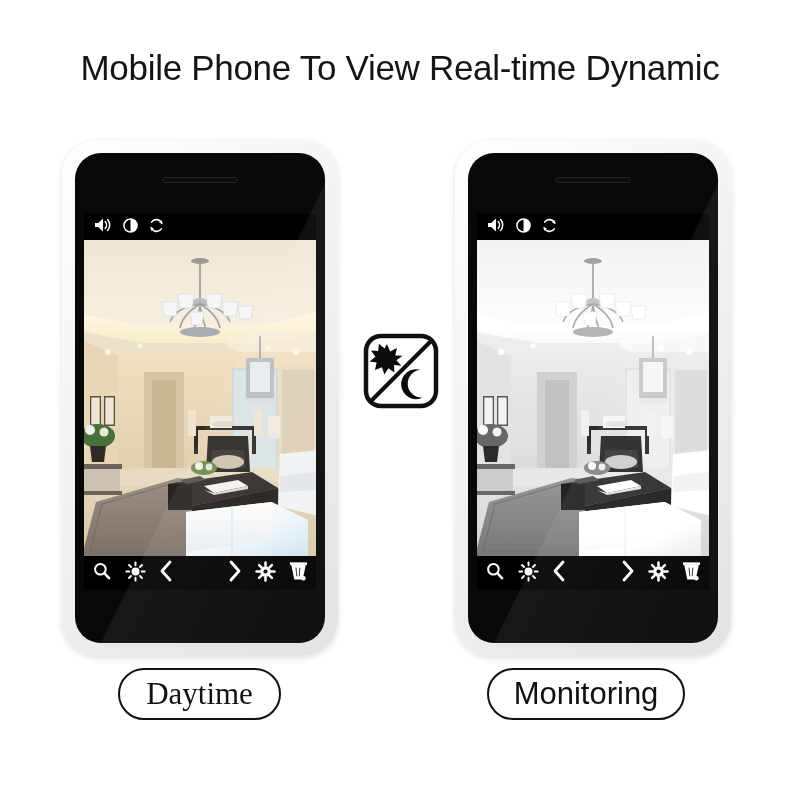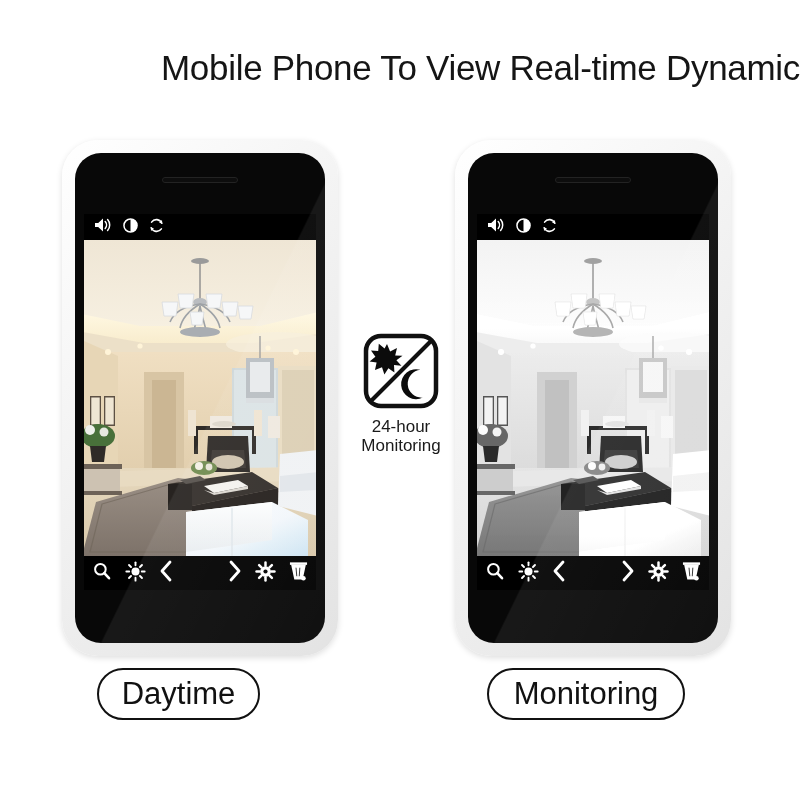--- a/index.html
+++ b/index.html
@@ -15,21 +15,21 @@
     font-family: "Liberation Sans", sans-serif;
     color: #1a1a1a;
   }
 
   
   #page-title {
     position: absolute;
     left: 0;
     top: 48px;
     width: 800px;
-    text-align: right;
+    text-align: center;
     font-size: 35px;
     font-weight: 400;
     letter-spacing: -0.3px;
     color: #151515;
     white-space: nowrap;
   }
 
   
   .phone {
     position: absolute;
@@ -146,21 +146,21 @@
     border: 2.5px solid #111;
     border-radius: 26px;
     display: flex;
     align-items: center;
     justify-content: center;
     background: #fff;
     box-sizing: border-box;
     font-size: 31px;
     color: #111;
   }
-  #pill-daytime   { left: 97px; width: 163px; }
+  #pill-daytime   { left: 118px; width: 163px; font-family: Liberation Serif, serif; }
   #pill-nighttime { left: 487px; width: 198px; }
 </style>
 </head>
 <body>
 
 <div id="page-title">Mobile Phone To View Real-time Dynamic</div>
 
 <div class="phone" id="phone-left">
   <div class="phone-body">
     <div class="phone-glare"></div>
@@ -641,24 +641,20 @@
                  L14.4,7.8 L7,7.1 L7.4,14.6 L1.4,10.2 L-2.6,16.4 L-5,9.2
                  L-12,12 L-10.4,4.6 L-17.4,3.6 L-11.6,-1.2 L-16,-7.6 L-8.8,-7
                  L-8.2,-14.2 L-2.4,-9.6 Z"></path>
       </g>
 
       <g transform="translate(51,52)">
         <path fill="#0b0b0b" d="M7.5,-14.2 A15 15 0 1 0 9.8,13.6 A12.4 12.4 0 1 1 7.5,-14.2 Z"></path>
       </g>
     </svg>
   </div>
-  <div class="badge-caption">
-    <div>24-hour</div>
-    <div>Monitoring</div>
-  </div>
 </div>
 
 <div class="pill" id="pill-daytime">
   <span>Daytime</span>
 </div>
 <div class="pill" id="pill-nighttime">
   <span>Monitoring</span>
 </div>
 
 </body></html>

